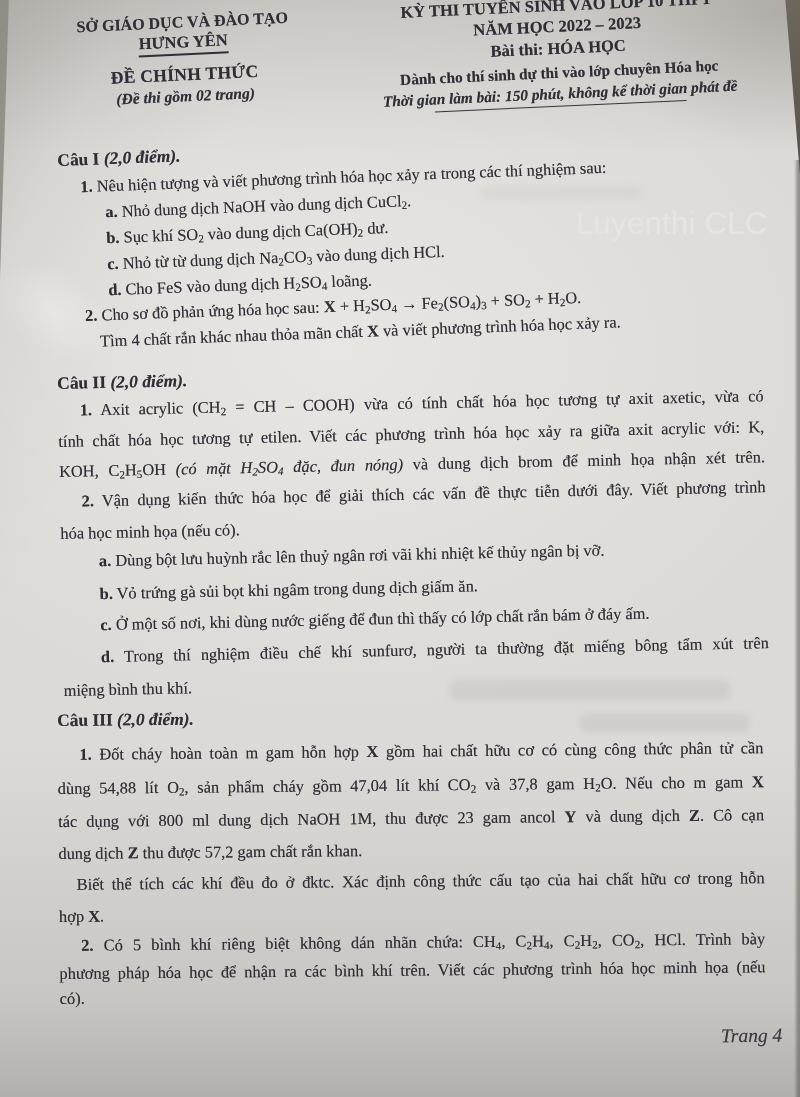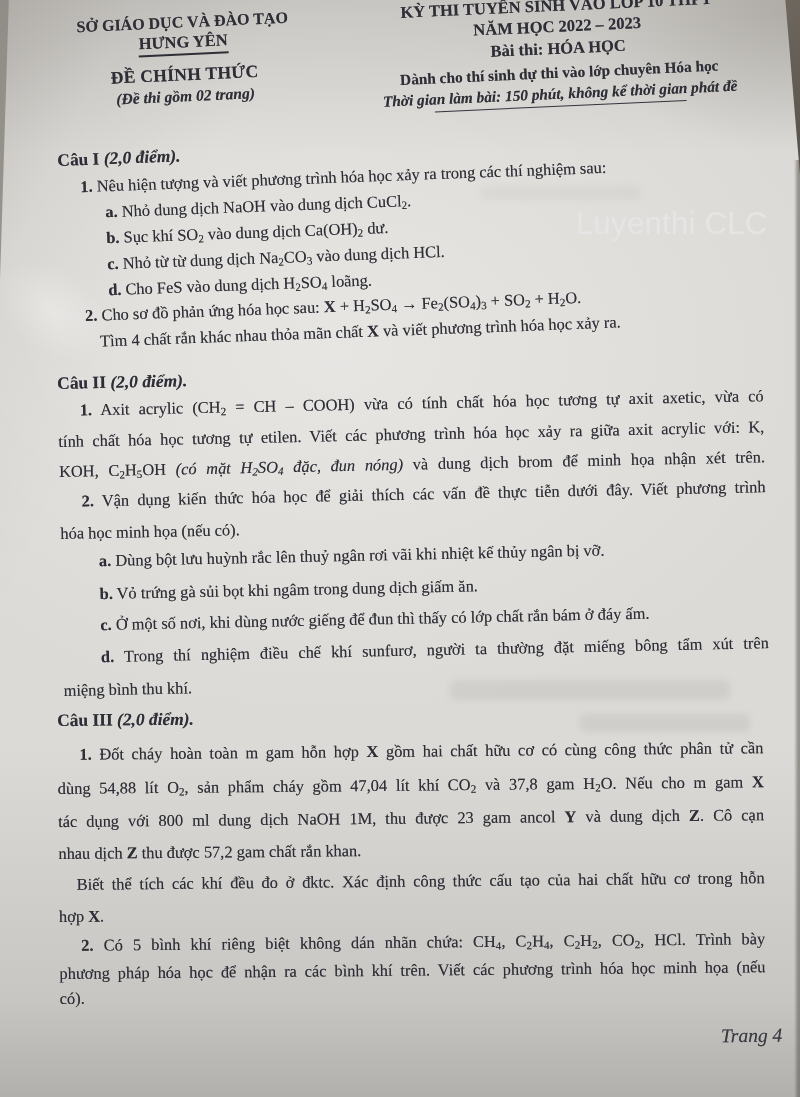--- a/index.html
+++ b/index.html
@@ -146,21 +146,21 @@
       <div class="line" style="margin-left: 38px; margin-top: 10px;"><span class="b">b.</span><span> Vỏ trứng gà sủi bọt khi ngâm trong dung dịch giấm ăn.</span></div>
       <div class="line" style="margin-left: 38px; margin-top: 8px;"><span class="b">c.</span><span> Ở một số nơi, khi dùng nước giếng để đun thì thấy có lớp chất rắn bám ở đáy ấm.</span></div>
       <div class="line j" style="margin-left: 38px; margin-top: 9px;"><span class="b">d.</span><span> Trong thí nghiệm điều chế khí sunfurơ, người ta thường đặt miếng bông tẩm xút trên</span></div>
       <div class="line" style="margin-left: 0px; margin-top: 10px;"><span>miệng bình thu khí.</span></div>
     </div>
   <div class="section s-cau-iii ink">
       <div class="line h" style="margin-left: 0px; margin-top: 0px;"><span class="b">Câu III </span><span class="b i">(2,0 điểm).</span></div>
       <div class="line j" style="margin-left: 22px; margin-top: 11px;"><span class="b">1.</span><span> Đốt cháy hoàn toàn m gam hỗn hợp </span><span class="b">X</span><span> gồm hai chất hữu cơ có cùng công thức phân tử cần</span></div>
       <div class="line j" style="margin-left: 0px; margin-top: 11px;"><span>dùng 54,88 lít O<sub>2</sub>, sản phẩm cháy gồm 47,04 lít khí CO<sub>2</sub> và 37,8 gam H<sub>2</sub>O. Nếu cho m gam </span><span class="b">X</span></div>
       <div class="line j" style="margin-left: 0px; margin-top: 10px;"><span>tác dụng với 800 ml dung dịch NaOH 1M, thu được 23 gam ancol </span><span class="b">Y</span><span> và dung dịch </span><span class="b">Z</span><span>. Cô cạn</span></div>
-      <div class="line" style="margin-left: 0px; margin-top: 9px;"><span>nhau dịch </span><span class="b">Z</span><span> thu được 57,2 gam chất rắn khan.</span></div>
+      <div class="line" style="margin-left: 0px; margin-top: 9px;"><span>dung dịch </span><span class="b">Z</span><span> thu được 57,2 gam chất rắn khan.</span></div>
       <div class="line j" style="margin-left: 18px; margin-top: 8px;"><span>Biết thể tích các khí đều đo ở đktc. Xác định công thức cấu tạo của hai chất hữu cơ trong hỗn</span></div>
       <div class="line" style="margin-left: 0px; margin-top: 9px;"><span>hợp </span><span class="b">X</span><span>.</span></div>
       <div class="line j" style="margin-left: 22px; margin-top: 6px;"><span class="b">2.</span><span> Có 5 bình khí riêng biệt không dán nhãn chứa: CH<sub>4</sub>, C<sub>2</sub>H<sub>4</sub>, C<sub>2</sub>H<sub>2</sub>, CO<sub>2</sub>, HCl. Trình bày</span></div>
       <div class="line j" style="margin-left: 0px; margin-top: 5px;"><span>phương pháp hóa học để nhận ra các bình khí trên. Viết các phương trình hóa học minh họa (nếu</span></div>
       <div class="line" style="margin-left: 0px; margin-top: 2px;"><span>có).</span></div>
     </div>
 
   <div class="watermark">
     <div>Luyenthi CLC</div>
   </div>

